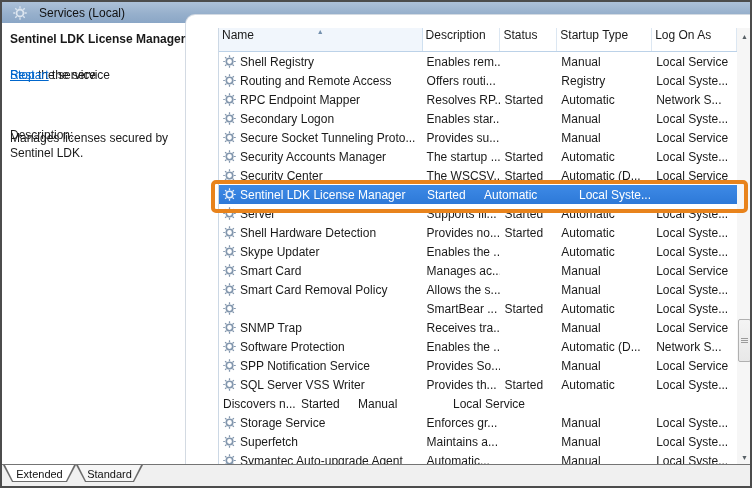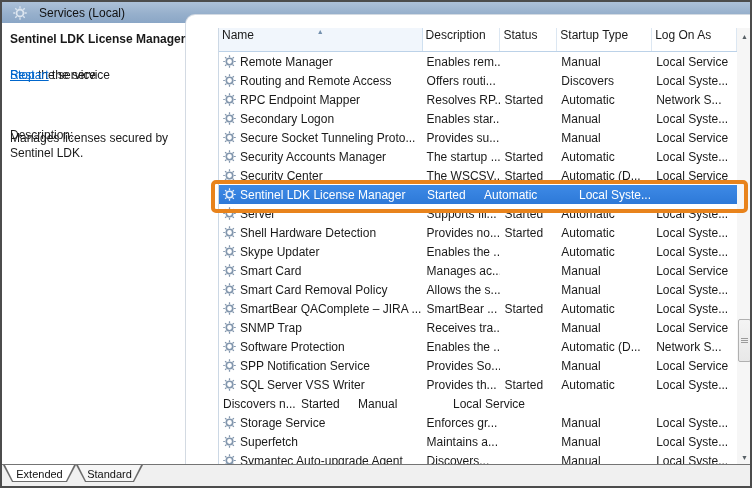--- a/index.html
+++ b/index.html
@@ -130,38 +130,38 @@
       <div class="hcell c-logon">
           <span>Log On As</span>
         </div>
     </div>
     <div>
   <div class="lv-row">
     <div class="c c-name">
       <svg class="gear">
               <use href="#gear"></use>
             </svg>
-      <span class="nm">Remote Manager</span>
+      <span class="nm">Shell Registry</span>
     </div>
     <div class="c c-desc   desc">Enables rem...</div>
     <div class="c c-status status"></div>
     <div class="c c-start  startup">Manual</div>
     <div class="c c-logon  logon">Local Service</div>
   </div>
 
   <div class="lv-row">
     <div class="c c-name">
       <svg class="gear">
               <use href="#gear"></use>
             </svg>
       <span class="nm">Routing and Remote Access</span>
     </div>
     <div class="c c-desc   desc">Offers routi...</div>
     <div class="c c-status status"></div>
-    <div class="c c-start  startup">Discovers</div>
+    <div class="c c-start  startup">Registry</div>
     <div class="c c-logon  logon">Local Syste...</div>
   </div>
 
   <div class="lv-row">
     <div class="c c-name">
       <svg class="gear">
               <use href="#gear"></use>
             </svg>
       <span class="nm">RPC Endpoint Mapper</span>
     </div>
@@ -298,21 +298,20 @@
     <div class="c c-status status"></div>
     <div class="c c-start  startup">Manual</div>
     <div class="c c-logon  logon">Local Syste...</div>
   </div>
 
   <div class="lv-row">
     <div class="c c-name">
       <svg class="gear">
               <use href="#gear"></use>
             </svg>
-      <span class="nm">SmartBear QAComplete – JIRA ...</span>
     </div>
     <div class="c c-desc   desc">SmartBear ...</div>
     <div class="c c-status status">Started</div>
     <div class="c c-start  startup">Automatic</div>
     <div class="c c-logon  logon">Local Syste...</div>
   </div>
 
   <div class="lv-row">
     <div class="c c-name">
       <svg class="gear">
@@ -398,21 +397,21 @@
     <div class="c c-logon  logon">Local Syste...</div>
   </div>
 
   <div class="lv-row">
     <div class="c c-name">
       <svg class="gear">
               <use href="#gear"></use>
             </svg>
       <span class="nm">Symantec Auto-upgrade Agent</span>
     </div>
-    <div class="c c-desc   desc">Discovers...</div>
+    <div class="c c-desc   desc">Automatic...</div>
     <div class="c c-status status"></div>
     <div class="c c-start  startup">Manual</div>
     <div class="c c-logon  logon">Local Syste...</div>
   </div>
 </div>
   </div>
 
   <div class="scrollbar">
     <div class="sb-btn sb-up">▲</div>
     <div class="sb-thumb">

